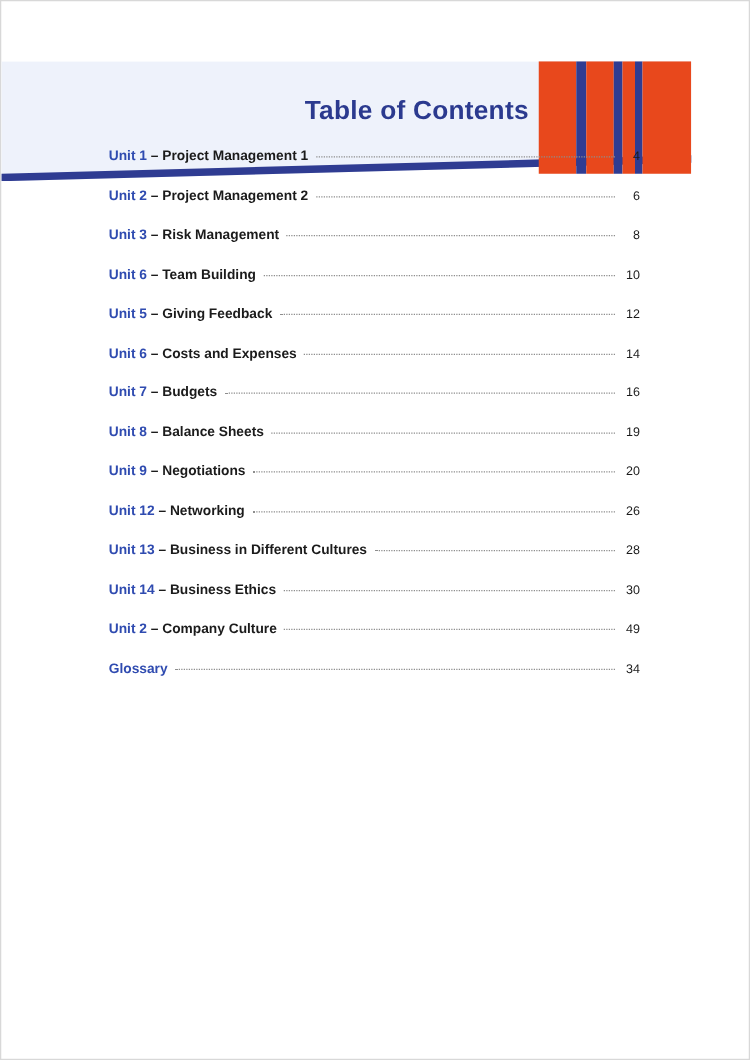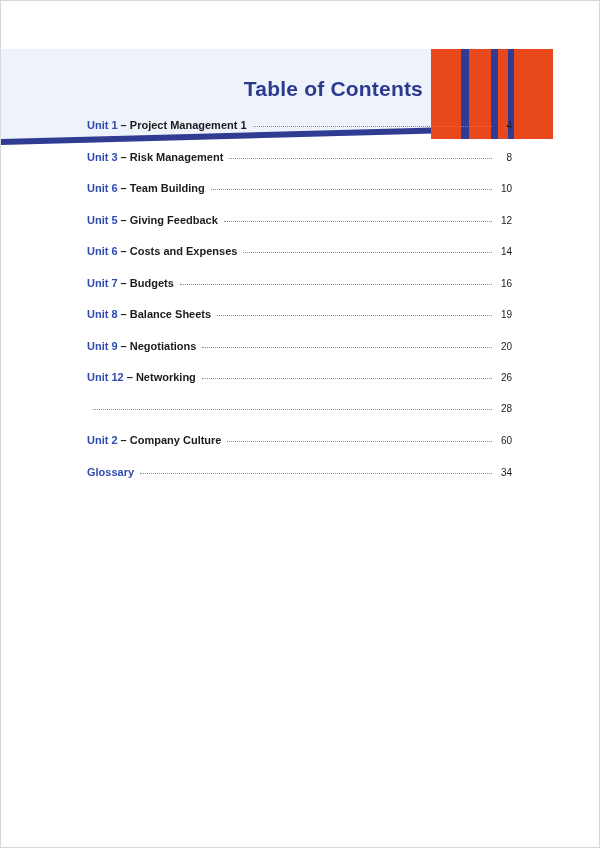--- a/index.html
+++ b/index.html
@@ -138,20 +138,25 @@
     <div class="header-title">Table of Contents</div>
   </div>
 
   <div class="toc" id="toc-list">
       <div class="toc-row">
         <div class="toc-label"><span class="toc-unit">Unit 1</span><span> – </span><span>Project Management 1</span></div>
         <div class="toc-dots"></div>
         <div class="toc-page">4</div>
       </div>
       <div class="toc-row">
+        <div class="toc-label"><span class="toc-unit">Unit 2</span><span> – </span><span>Project Management 2</span></div>
+        <div class="toc-dots"></div>
+        <div class="toc-page">6</div>
+      </div>
+      <div class="toc-row">
         <div class="toc-label"><span class="toc-unit">Unit 3</span><span> – </span><span>Risk Management</span></div>
         <div class="toc-dots"></div>
         <div class="toc-page">8</div>
       </div>
       <div class="toc-row">
         <div class="toc-label"><span class="toc-unit">Unit 6</span><span> – </span><span>Team Building</span></div>
         <div class="toc-dots"></div>
         <div class="toc-page">10</div>
       </div>
       <div class="toc-row">
@@ -178,27 +183,33 @@
         <div class="toc-label"><span class="toc-unit">Unit 9</span><span> – </span><span>Negotiations</span></div>
         <div class="toc-dots"></div>
         <div class="toc-page">20</div>
       </div>
       <div class="toc-row">
         <div class="toc-label"><span class="toc-unit">Unit 12</span><span> – </span><span>Networking</span></div>
         <div class="toc-dots"></div>
         <div class="toc-page">26</div>
       </div>
       <div class="toc-row">
+        <div class="toc-label"><span class="toc-unit">Unit 13</span><span> – </span><span>Business in Different Cultures</span></div>
         <div class="toc-dots"></div>
         <div class="toc-page">28</div>
       </div>
       <div class="toc-row">
+        <div class="toc-label"><span class="toc-unit">Unit 14</span><span> – </span><span>Business Ethics</span></div>
+        <div class="toc-dots"></div>
+        <div class="toc-page">30</div>
+      </div>
+      <div class="toc-row">
         <div class="toc-label"><span class="toc-unit">Unit 2</span><span> – </span><span>Company Culture</span></div>
         <div class="toc-dots"></div>
-        <div class="toc-page">60</div>
+        <div class="toc-page">49</div>
       </div>
       <div class="toc-row glossary">
         <div class="toc-label"><span class="toc-unit">Glossary</span><span></span><span></span></div>
         <div class="toc-dots"></div>
         <div class="toc-page">34</div>
       </div>
     </div>
 
 </div>
 

